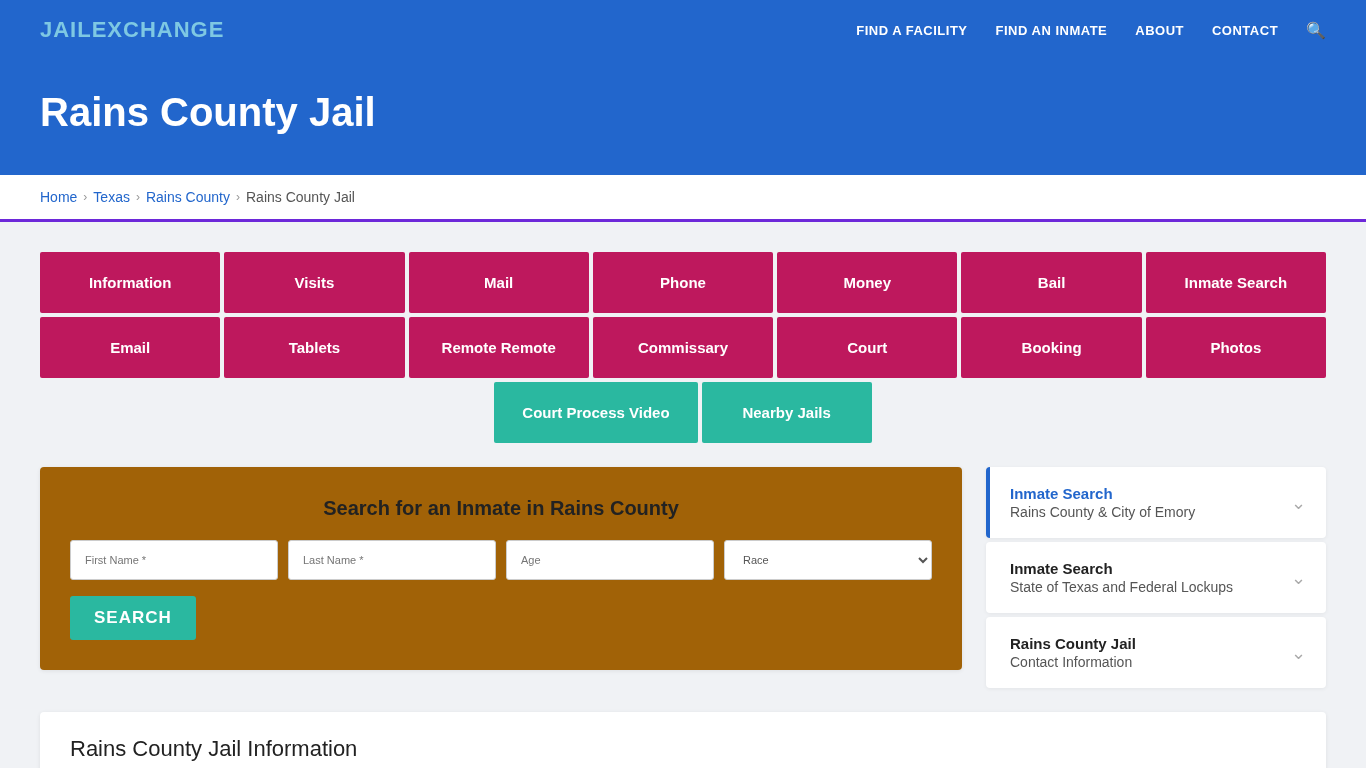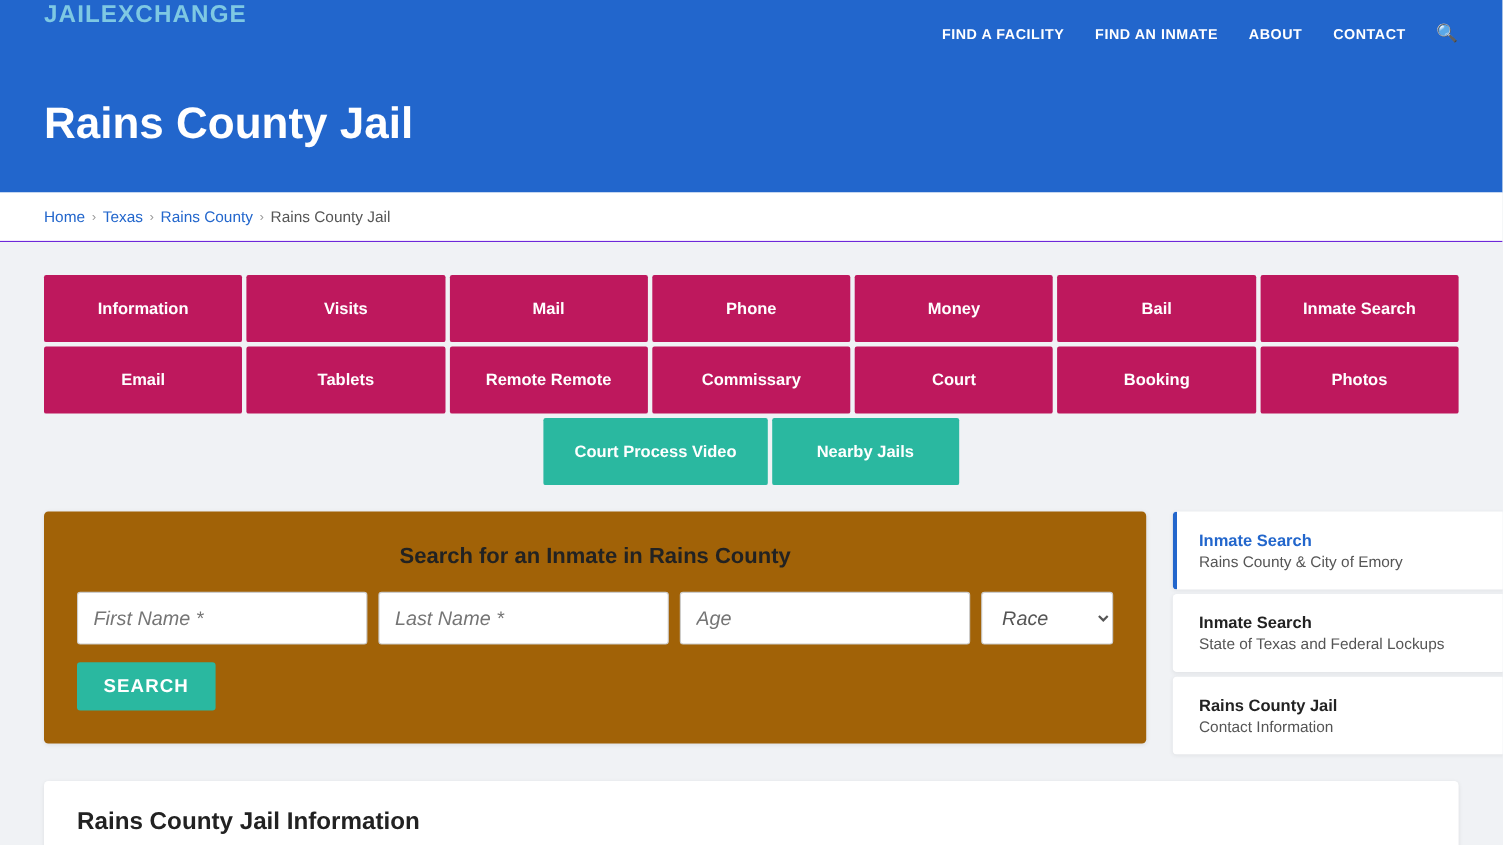--- a/index.html
+++ b/index.html
@@ -4,20 +4,21 @@
   <style>
     * { box-sizing: border-box; margin: 0; padding: 0; }
     body { font-family: Arial, Helvetica, sans-serif; background: #f0f2f5; color: #333; }
 
     
     .header {
       background: #2266cc;
       padding: 0 40px;
       height: 60px;
       display: flex;
+      align-items: center;
       justify-content: space-between;
     }
     .logo {
       font-size: 22px;
       font-weight: 900;
       color: white;
       letter-spacing: 1px;
     }
     .logo span { color: #7ec8e3; }
     .nav {
@@ -48,21 +49,21 @@
     .hero h1 {
       color: white;
       font-size: 40px;
       font-weight: 800;
     }
 
     
     .breadcrumb-bar {
       background: white;
       padding: 14px 40px;
-      border-bottom: 1px solid #6d28d9;
+      border-bottom: 3px solid #6d28d9;
     }
     .breadcrumb {
       display: flex;
       align-items: center;
       gap: 6px;
       font-size: 14px;
     }
     .breadcrumb a { color: #2266cc; text-decoration: none; }
     .breadcrumb .sep { color: #999; font-size: 12px; }
     .breadcrumb .current { color: #555; }
@@ -142,24 +143,23 @@
     .form-row {
       display: flex;
       gap: 10px;
       margin-bottom: 16px;
     }
     .form-row input, .form-row select {
       flex: 1;
       padding: 12px 14px;
       border: 1px solid #ccc;
       border-radius: 3px;
-      font-size: 18px;
+      font-size: 11px;
       color: #888;
       background: white;
-      font-style: italic;
     }
     .form-row select { color: #555; }
     .search-btn {
       background: #2ab8a0;
       color: white;
       border: none;
       padding: 12px 24px;
       font-size: 17px;
       font-weight: 700;
       letter-spacing: 1px;
@@ -170,21 +170,21 @@
     
     .jail-info-section {
       background: white;
       padding: 24px 30px;
       margin-top: 20px;
       box-shadow: 0 1px 4px rgba(0,0,0,0.08);
       border-radius: 4px;
     }
     .jail-info-section h2 {
       font-size: 22px;
-      font-weight: 700;
+      font-weight: 400;
       color: #222;
     }
 
     
     .sidebar {
       width: 340px;
       flex-shrink: 0;
     }
     .sidebar-item {
       background: white;

